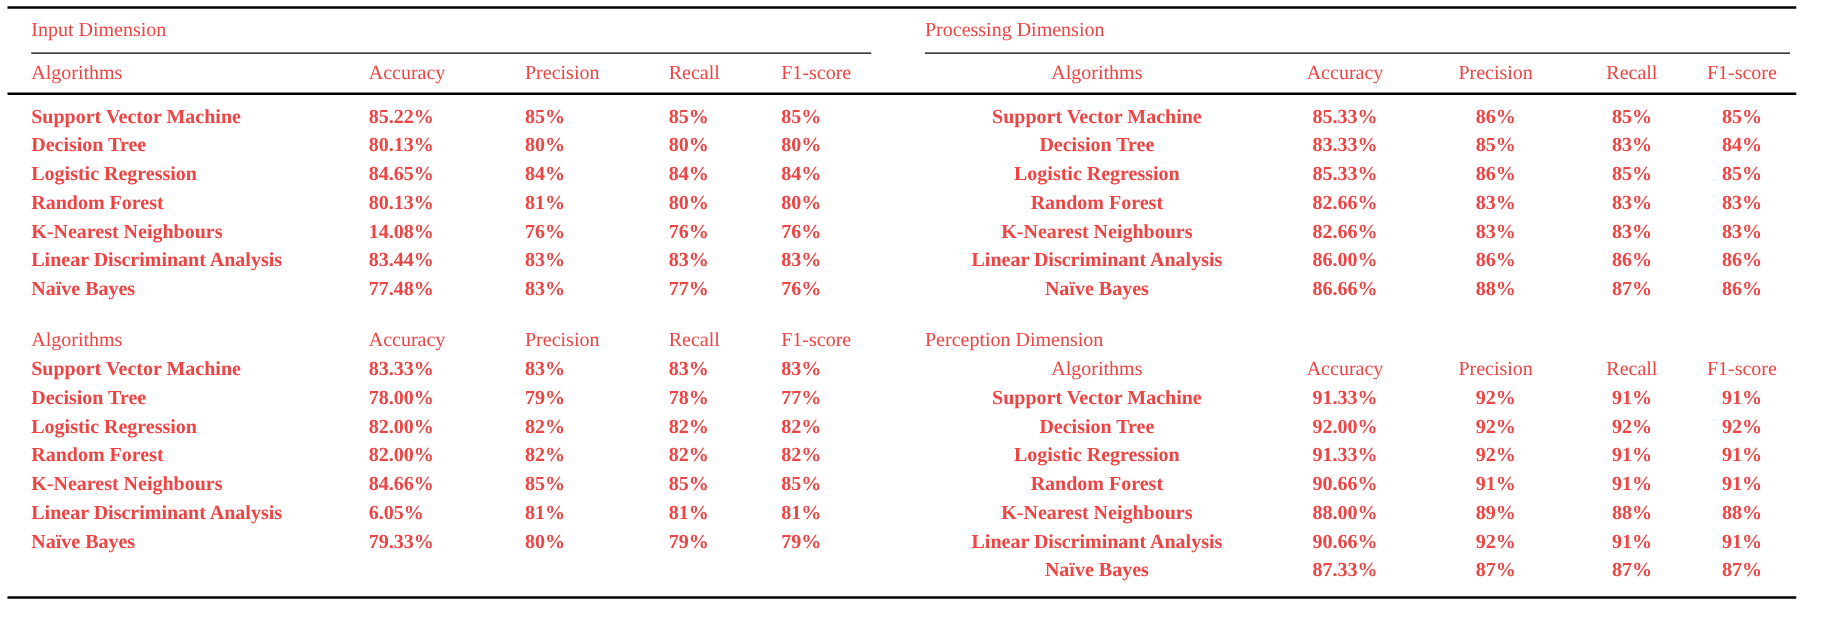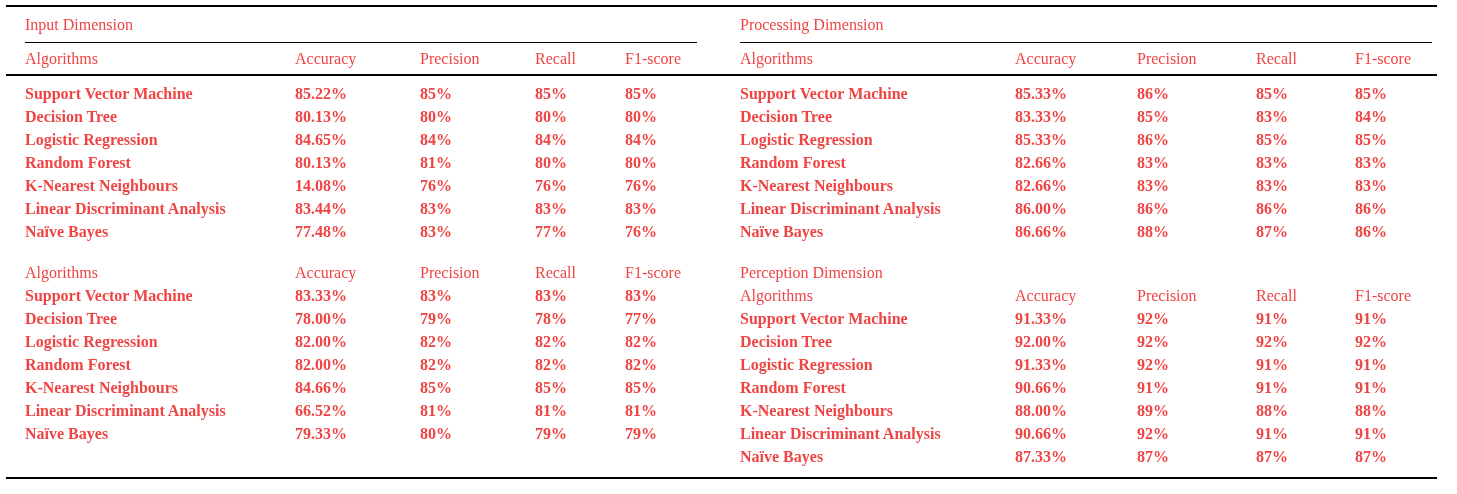--- a/index.html
+++ b/index.html
@@ -18,21 +18,21 @@
     left:6px; width:1431px; height:2px;
     background:#000;
   }
   .hrule-top    { top:5px; }
   .hrule-mid    { top:74px; }
   .hrule-bottom { top:477px; }
 
   .panels { position:absolute; top:7px; left:0; display:flex; width:1457px; }
   .panel  { box-sizing:border-box; }
   .panel-left  { width:728px; padding-left:25px;  padding-right:31px; --cols:270px 125px 115px 90px 1fr; }
-  .panel-right { width:729px; padding-left:12px;  padding-right:25px; --cols:275px 122px 119px 99px 1fr; }
+  .panel-right { width:729px; padding-left:12px;  padding-right:25px;text-align:center; --cols:275px 122px 119px 99px 1fr; }
 
   .sec-title-row { height:35px; display:flex; align-items:center; }
   .thin-rule { height:1px; background:#000; }
 
   .header-row { display:grid; grid-template-columns:var(--cols); align-items:center; }
   .header-row.first  { height:31px; }
   .header-row.second { height:23px; }
 
   .rows.first { padding-top:8px; }
   .row { display:grid; grid-template-columns:var(--cols); height:23px; line-height:23px;font-weight:bold; }
@@ -159,21 +159,21 @@
             </div>
             <div class="row">
               <div class="cell">K-Nearest Neighbours</div>
               <div class="cell">84.66%</div>
               <div class="cell">85%</div>
               <div class="cell">85%</div>
               <div class="cell">85%</div>
             </div>
             <div class="row">
               <div class="cell">Linear Discriminant Analysis</div>
-              <div class="cell">66.52%</div>
+              <div class="cell">6.05%</div>
               <div class="cell">81%</div>
               <div class="cell">81%</div>
               <div class="cell">81%</div>
             </div>
             <div class="row">
               <div class="cell">Naïve Bayes</div>
               <div class="cell">79.33%</div>
               <div class="cell">80%</div>
               <div class="cell">79%</div>
               <div class="cell">79%</div>

